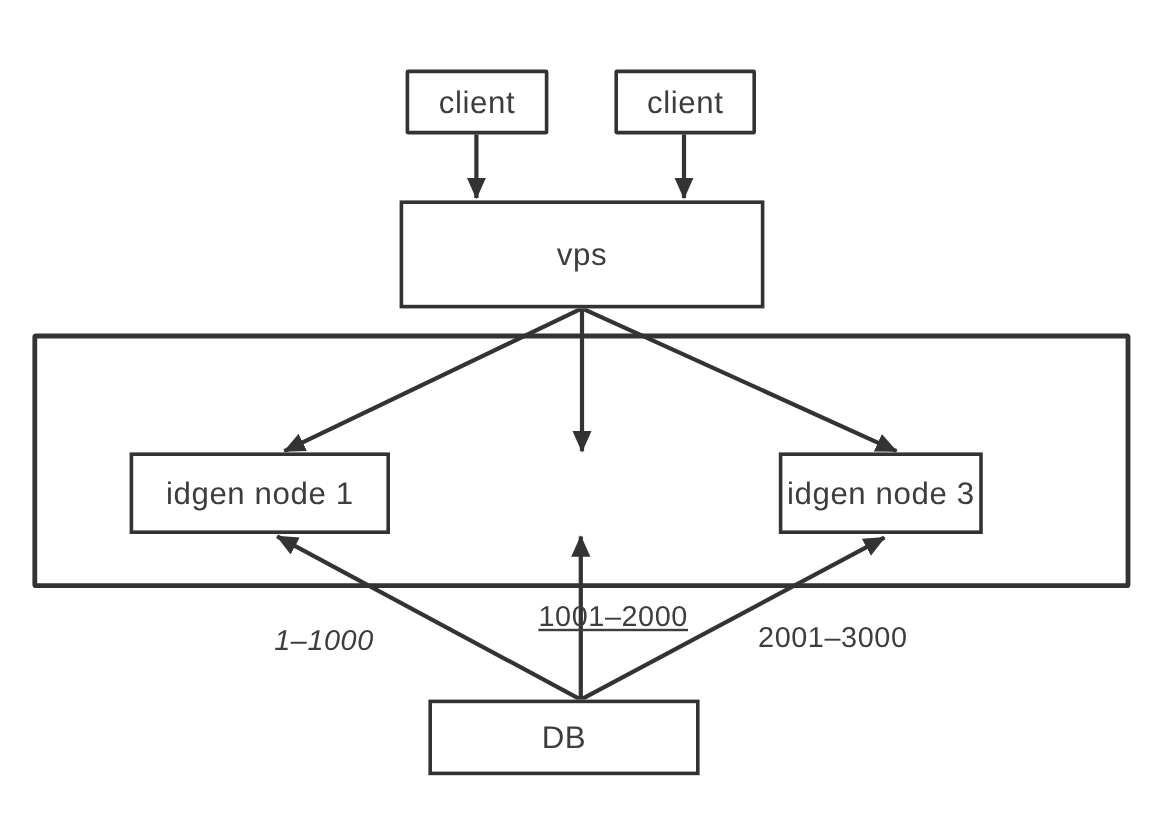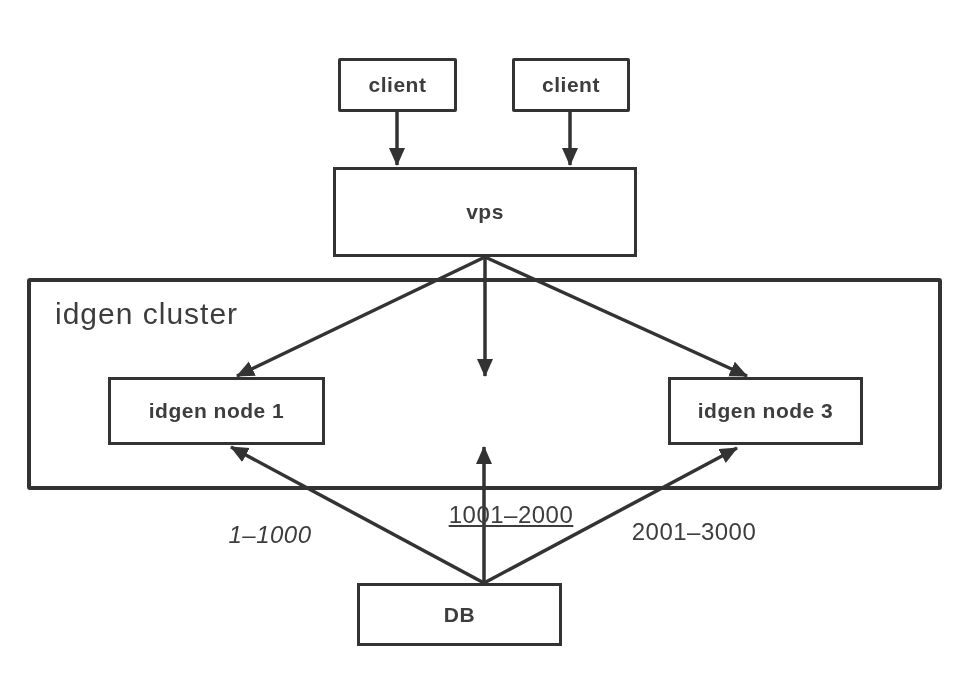--- a/index.html
+++ b/index.html
@@ -24,25 +24,24 @@
     pointer-events: none;
   }
   .box {
     position: absolute;
     box-sizing: border-box;
     background: #ffffff;
     border: 3.5px solid #333333;
     display: flex;
     align-items: center;
     justify-content: center;
-    font-size: 21px;
+    font-size: 26px;
     letter-spacing: 0.5px;
     color: #3d3d3d;
     z-index: 2;
-    font-weight: bold;
   }
   .rounded { border-radius: 0; }
   .cluster {
     position: absolute;
     box-sizing: border-box;
     border: 4px solid #333333;
     border-radius: 3px;
     background: transparent;
     z-index: 0;
   }
@@ -62,35 +61,34 @@
     color: #3d3d3d;
     z-index: 3;
     white-space: nowrap;
   }
   
   .b-client1 { left: 338px; top: 58px;  width: 119px; height: 54px; border-radius: 2px; }
   .b-client2 { left: 512px; top: 58px;  width: 118px; height: 54px; border-radius: 2px; }
   .b-vps     { left: 333px; top: 167px; width: 304px; height: 90px; }
   .b-node1   { left: 108px; top: 377px; width: 217px; height: 68px; }
   .b-node2   { left: 378px; top: 377px; width: 214px; height: 68px; }
-  .b-node3   { left: 649px; top: 377px; width: 195px; height: 68px; margin-left: 19px; }
-  .b-db      { left: 357px; top: 583px; width: 205px; height: 63px; }
+  .b-node3   { left: 649px; top: 377px; width: 170px; height: 68px; }
+  .b-db      { left: 357px; top: 583px; width: 226px; height: 63px; }
   .c-cluster { left: 27px;  top: 278px; width: 915px; height: 212px; }
   .t-cluster { left: 55px;  top: 297px; }
   .l-range1  { left: 270px; top: 535px; font-style: italic; }
   .l-range2  { left: 511px; top: 515px; text-decoration: underline; }
   .l-range3  { left: 694px; top: 532px; }
 </style>
 </head>
 <body>
 
 <div class="stage">
 
   <div class="cluster c-cluster"></div>
-  <div class="cluster-title t-cluster">idgen cluster</div>
 
   <svg class="arrow-layer" width="968" height="684" viewBox="0 0 968 684" xmlns="http://www.w3.org/2000/svg">
     <defs>
       <marker id="arrow" markerUnits="userSpaceOnUse" markerWidth="20" markerHeight="18" refX="17" refY="8" orient="auto">
         <path d="M0,0 L18,8 L0,16 Z" fill="#333333"></path>
       </marker>
     </defs>
     <g stroke="#333333" stroke-width="3.5" fill="none">
       <line x1="397" y1="112" x2="397" y2="165" marker-end="url(#arrow)"></line>
       <line x1="570" y1="112" x2="570" y2="165" marker-end="url(#arrow)"></line>

